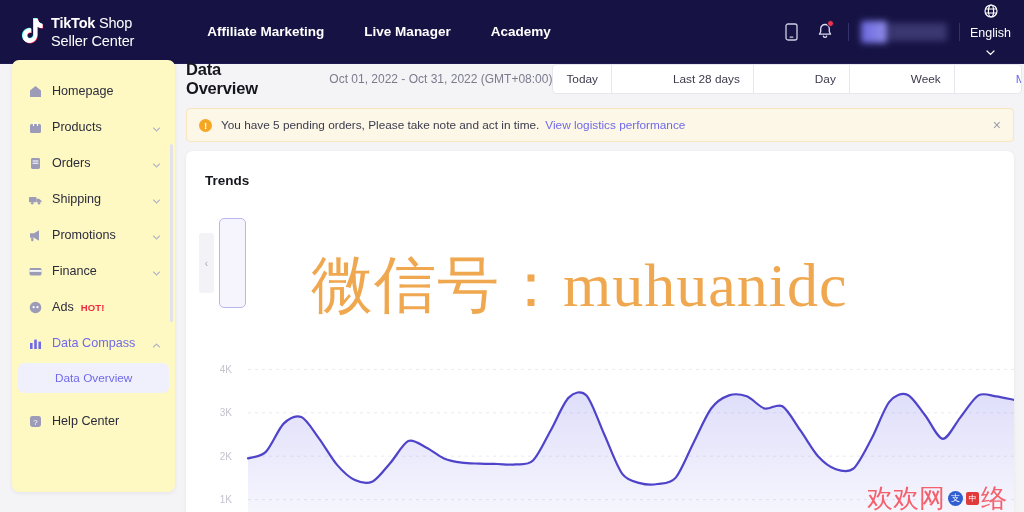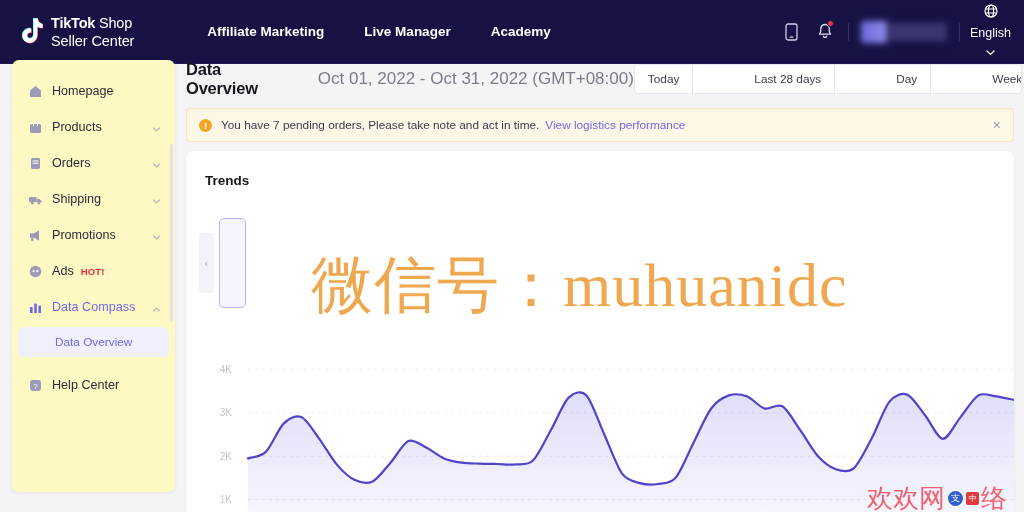--- a/index.html
+++ b/index.html
@@ -83,21 +83,21 @@
   }
 
   
   .main { position: absolute; left: 186px; top: 48px; width: 838px; height: 464px; }
 
   .pagehead {
     display: flex; align-items: center;
     height: 44px; padding: 0 2px 0 0; margin-top: 9px;
   }
   .ptitle { font-size: 16.5px; font-weight: 700; color: #16161f; letter-spacing: -.2px; }
-  .prange { margin-left: 60px; font-size: 17px; color: #7b7b8c; white-space: nowrap; }
+  .prange { margin-left: 60px; font-size: 12px; color: #7b7b8c; white-space: nowrap; }
 
   .seg {
     margin-left: auto; display: flex; align-items: stretch;
     height: 30px; background: #fff;
     border: 1px solid #e6e6ee; border-radius: 4px; overflow: hidden; gap: 48px;
   }
   .seg div {
     display: flex; align-items: center; padding: 0 13px;
     font-size: 11.8px; color: #3b3b4c; cursor: pointer;
     border-right: 1px solid #e6e6ee; white-space: nowrap;
@@ -302,20 +302,34 @@
     </span>
     <span class="lbl">Promotions</span>
     <span class="chev">
       <svg width="9" height="9" viewBox="0 0 9 9">
           <path d="M1.5 3l3 3 3-3" fill="none" stroke="#b5b4c7" stroke-width="1.1" stroke-linecap="round"></path>
         </svg>
     </span>
   </div>
 
 
+  <div class="sb-item">
+    <span class="sb-ico">
+      <svg width="15" height="15" viewBox="0 0 15 15">
+          <rect x="1.5" y="4" width="12" height="7.5" rx="1.4" fill="#9d9cb8"></rect>
+          <rect x="1.5" y="6.1" width="12" height="1.7" fill="#ffffff"></rect>
+        </svg>
+    </span>
+    <span class="lbl">Finance</span>
+    <span class="chev">
+      <svg width="9" height="9" viewBox="0 0 9 9">
+          <path d="M1.5 3l3 3 3-3" fill="none" stroke="#b5b4c7" stroke-width="1.1" stroke-linecap="round"></path>
+        </svg>
+    </span>
+  </div>
 
   <div class="sb-item">
     <span class="sb-ico">
       <svg width="15" height="15" viewBox="0 0 15 15">
           <circle cx="7.5" cy="7.5" r="5.8" fill="#9d9cb8"></circle>
           <circle cx="5.6" cy="7.2" r="1.1" fill="#ffffff"></circle>
           <circle cx="9.4" cy="7.2" r="1.1" fill="#ffffff"></circle>
         </svg>
     </span>
     <span class="lbl">Ads</span>
@@ -363,21 +377,21 @@
       <div>Last 28 days</div>
       <div>Day</div>
       <div>Week</div>
       <div class="on">Month</div>
       <div>Custom</div>
     </div>
   </div>
 
   <div class="alert">
     <span class="warn-ico">!</span>
-    <span>You have 7 pending orders, Please take note and act in time.</span>
+    <span>You have 5 pending orders, Please take note and act in time.</span>
     <a href="#">View logistics performance</a>
     <span class="x">×</span>
   </div>
 
   <section class="card">
     <div class="card-title">Trends</div>
 
     <div class="carousel-btn">‹</div>
     <div class="metric-card"></div>
 

